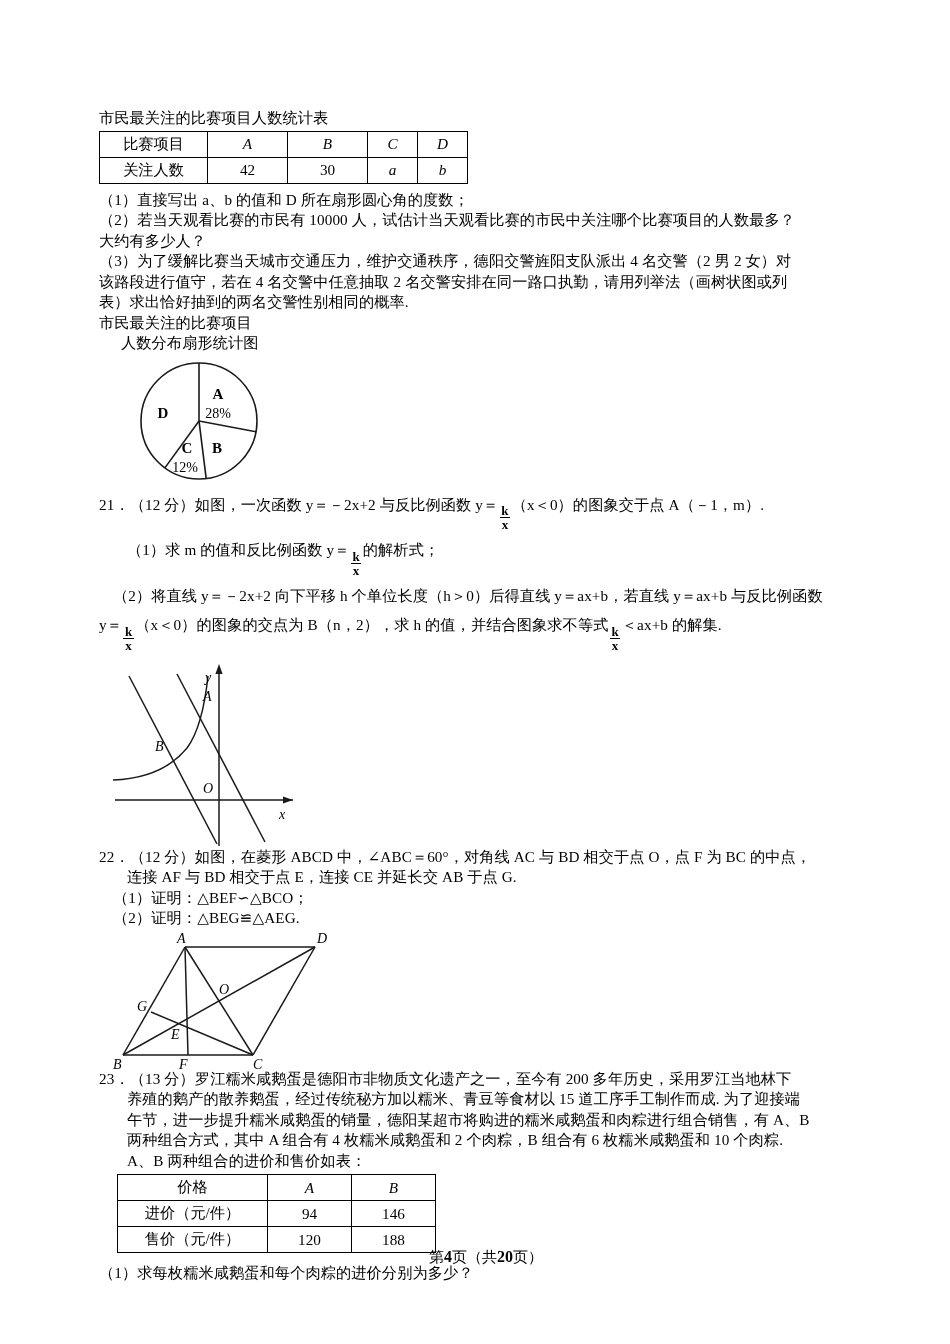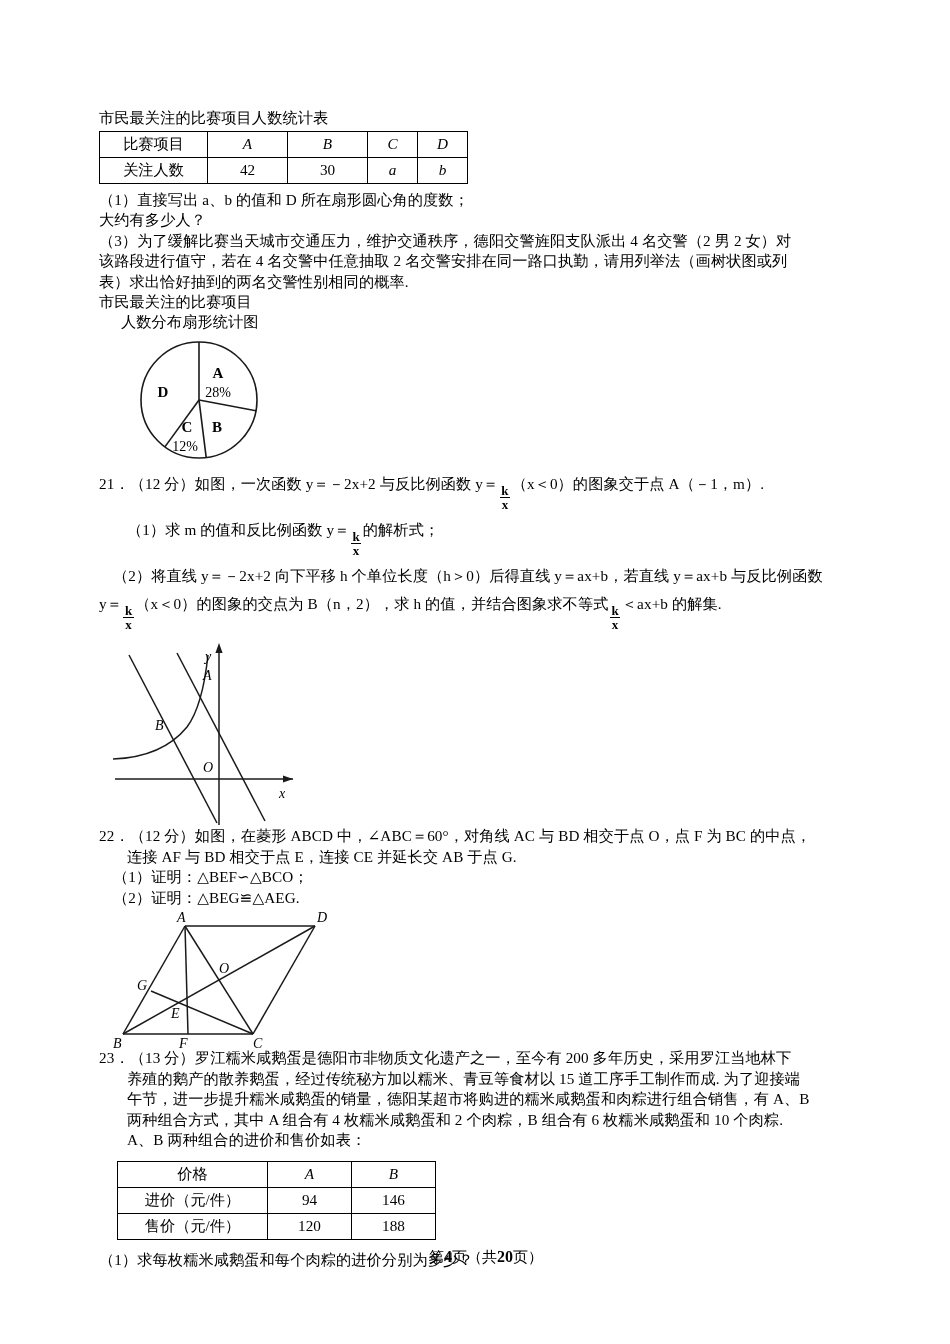--- a/index.html
+++ b/index.html
@@ -66,21 +66,21 @@
 
   
   #tbl-attention { margin-top: 2px; }
   #tbl-attention td.lbl { width: 108px; }
   #tbl-attention td.c-a { width: 80px; }
   #tbl-attention td.c-b { width: 80px; }
   #tbl-attention td.c-c { width: 50px; }
   #tbl-attention td.c-d { width: 50px; }
 
   
-  #tbl-price { margin-left: 18px; margin-top: 10px; }
+  #tbl-price { margin-left: 18px; margin-top: 3px; }
   #tbl-price td.lbl { width: 150px; }
   #tbl-price td.val { width: 84px; }
 
   
   .piewrap { position: relative; height: 182px; }
   .pie-title-1 { position: absolute; left: 0px;  top: 0px; }
   .pie-title-2 { position: absolute; left: 22px; top: 20px; }
   .pie-svg { position: absolute; left: 28px; top: 42px; }
 
   
@@ -120,20 +120,21 @@
       <td class="c-a num">42</td>
       <td class="c-b num">30</td>
       <td class="c-c it">a</td>
       <td class="c-d it">b</td>
     </tr>
   </tbody>
       </table>
 
   <div style="height:6px"></div>
   <div class="ln blk">（1）直接写出 a、b 的值和 D 所在扇形圆心角的度数；</div>
+  <div class="ln blk">（2）若当天观看比赛的市民有 10000 人，试估计当天观看比赛的市民中关注哪个比赛项目的人数最多？</div>
   <div class="ln blk">大约有多少人？</div>
   <div class="ln blk">（3）为了缓解比赛当天城市交通压力，维护交通秩序，德阳交警旌阳支队派出 4 名交警（2 男 2 女）对</div>
   <div class="ln blk">该路段进行值守，若在 4 名交警中任意抽取 2 名交警安排在同一路口执勤，请用列举法（画树状图或列</div>
   <div class="ln blk">表）求出恰好抽到的两名交警性别相同的概率.</div>
 
   <div class="piewrap">
     <div class="ln pie-title-1">市民最关注的比赛项目</div>
     <div class="ln pie-title-2">人数分布扇形统计图</div>
 
     <svg class="pie-svg" width="180" height="132" viewBox="0 0 180 132">

